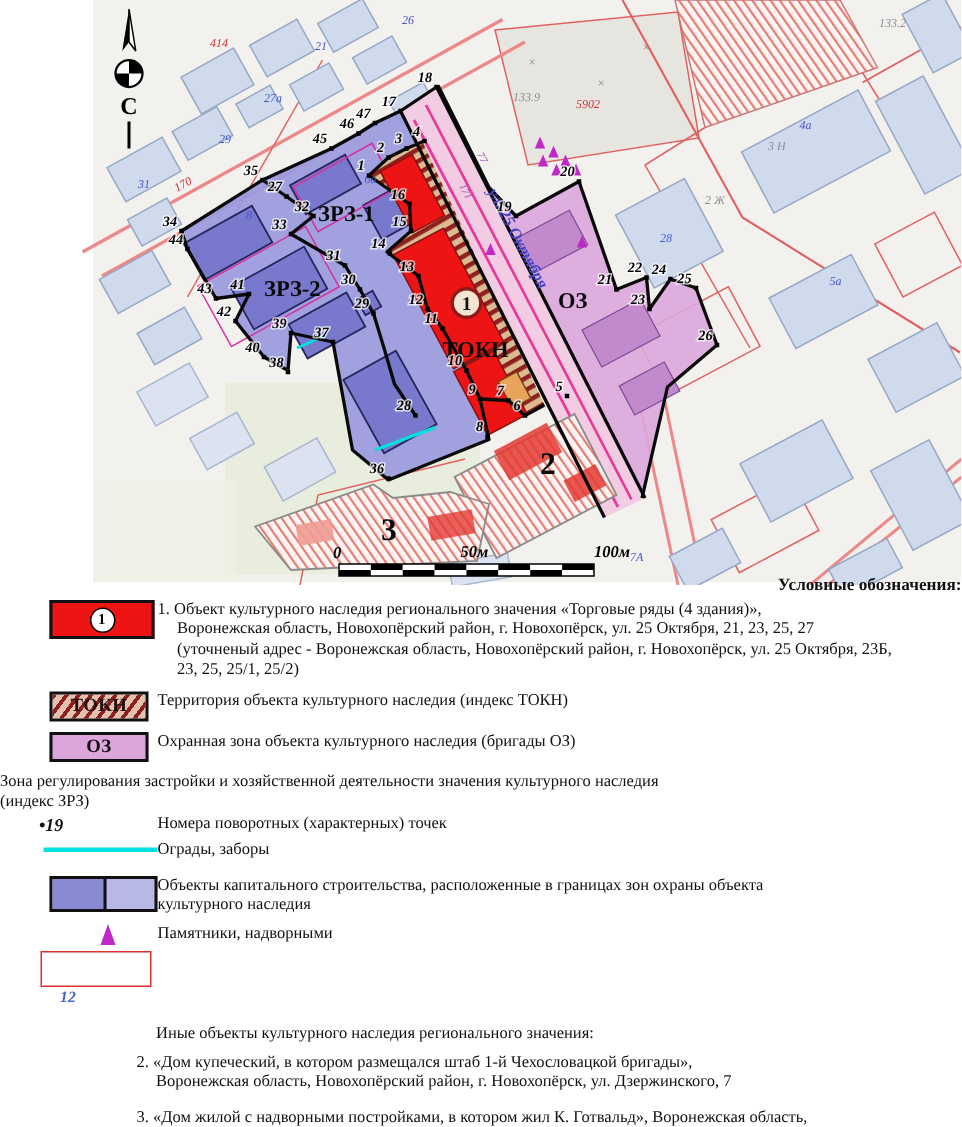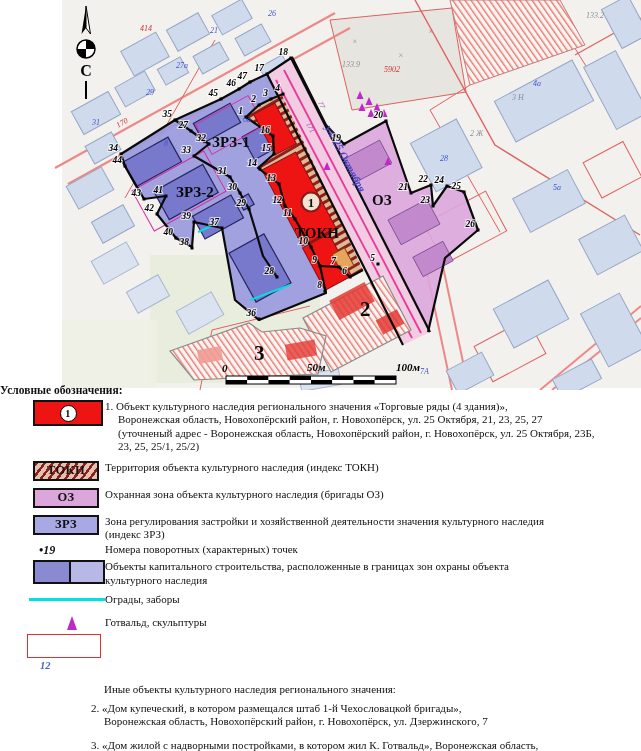--- a/index.html
+++ b/index.html
@@ -18,37 +18,37 @@
   .north-label{font:bold 16px "Liberation Serif",serif;fill:#000}
   .bgl-blue{font:italic 8px "Liberation Serif",serif;fill:#4455cc}
   .bgl-red{font:italic 8px "Liberation Serif",serif;fill:#cc3333}
   .bgl-gray{font:italic 8px "Liberation Serif",serif;fill:#8d8d97}
   .bgl-street{font:italic bold 11px "Liberation Serif",serif;fill:#4646c6}
   .bgl-roadnum{font:italic 7px "Liberation Serif",serif;fill:#a050b0}
   .circ1{font:bold 13px "Liberation Serif",serif;fill:#111}
 
   
   .legend{position:relative;margin-top:-6px;font-size:11px;line-height:13.2px}
-  .lg-title{text-align:left;font-weight:bold;font-size:11.5px;margin:0 0 3px 0}
+  .lg-title{text-align:right;font-weight:bold;font-size:11.5px;margin:0 0 3px 0}
   .row{display:flex;align-items:flex-start;margin-bottom:8px}
   .swcol{width:105px;flex:0 0 105px;display:flex;justify-content:flex-start;
          padding-left:33px;box-sizing:border-box}
   .txt{flex:1;padding-right:10px;white-space:pre-line}
   .hang{padding-left:13px;text-indent:-13px}
   .sw{box-sizing:border-box;display:flex;align-items:center;justify-content:center;
       font-weight:bold;font-size:12.5px;letter-spacing:.3px}
   .sw-obj{width:70px;height:26px;background:#ee1414;border:2px solid #111}
   .circ{width:15px;height:15px;border-radius:50%;background:#fff;border:1.5px solid #000;
         display:flex;align-items:center;justify-content:center;
         font:bold 10px "Liberation Serif",serif;color:#000}
   .sw-tokn{width:66px;height:20px;border:2px solid #111;color:#201010;
      background:repeating-linear-gradient(127deg,#8e1f1f 0 2.5px,#e2c2ae 2.5px 6.5px)}
   .sw-oz{width:66px;height:20px;border:2px solid #111;background:#dca6dc}
   .sw-zrz{width:66px;height:20px;border:2px solid #111;background:#a8a8e4}
-  .sw-pt{font:italic bold 12px "Liberation Serif",serif;padding-left:39px}
+  .sw-pt{font:italic bold 12px "Liberation Serif",serif;padding-left:26px}
   .sw-oks{width:76px;height:20px;border:2.5px solid #111;display:flex;background:#b8b8e6}
   .sw-oks .l{width:50%;background:#8a8ad2;border-right:2.5px solid #111}
   .sw-fence{width:92px;height:3px;background:#00e2e2;margin-top:5px;margin-left:-4px}
   .sw-tri{width:0;height:0;border-left:5.5px solid transparent;
           border-right:5.5px solid transparent;border-bottom:14px solid #c028c8;
           margin-left:34px}
   .sw-cad{width:72px;height:22px;border:1.6px solid #e03030;background:#fff;margin-left:-6px}
   .sw-num{font:italic bold 10.5px "Liberation Serif",serif;color:#4466cc;padding-left:40px}
   .sec{padding-left:104px;padding-right:32px;white-space:pre-line}
   .mb2{margin-bottom:2px}.mb4{margin-bottom:4px}.mb6{margin-bottom:6px}
@@ -409,54 +409,51 @@
     </div>
 
     <div class="row mb7">
       <div class="swcol">
           <div class="sw sw-oz">ОЗ</div>
         </div>
       <div class="txt">Охранная зона объекта культурного наследия (бригады ОЗ)</div>
     </div>
 
     <div class="row mb2">
-      <div class="swcol">
-          <div class="sw sw-zrz">ЗРЗ</div>
-        </div>
       <div class="txt">Зона регулирования застройки и хозяйственной деятельности значения культурного наследия
 (индекс ЗРЗ)</div>
     </div>
 
     <div class="row mb2">
       <div class="swcol sw-pt">•19</div>
       <div class="txt">Номера поворотных (характерных) точек</div>
     </div>
 
+    <div class="row mb10">
+      <div class="swcol">
+          <div class="sw-fence"></div>
+        </div>
+      <div class="txt">Ограды, заборы</div>
+    </div>
+
     <div class="row mb6">
       <div class="swcol">
           <div class="sw-oks">
             <div class="l"></div>
           </div>
         </div>
       <div class="txt">Объекты капитального строительства, расположенные в границах зон охраны объекта
 культурного наследия</div>
     </div>
 
-    <div class="row mb10">
-      <div class="swcol">
-          <div class="sw-fence"></div>
-        </div>
-      <div class="txt">Ограды, заборы</div>
-    </div>
-
     <div class="row mb4">
       <div class="swcol">
           <div class="sw-tri"></div>
         </div>
-      <div class="txt">Готвальд, скульптуры</div>
+      <div class="txt">Памятники, надворными</div>
     </div>
 
     <div class="row mb2">
       <div class="swcol">
           <div class="sw-cad"></div>
         </div>
     </div>
 
     <div class="row mb12">
       <div class="swcol sw-num">12</div>

